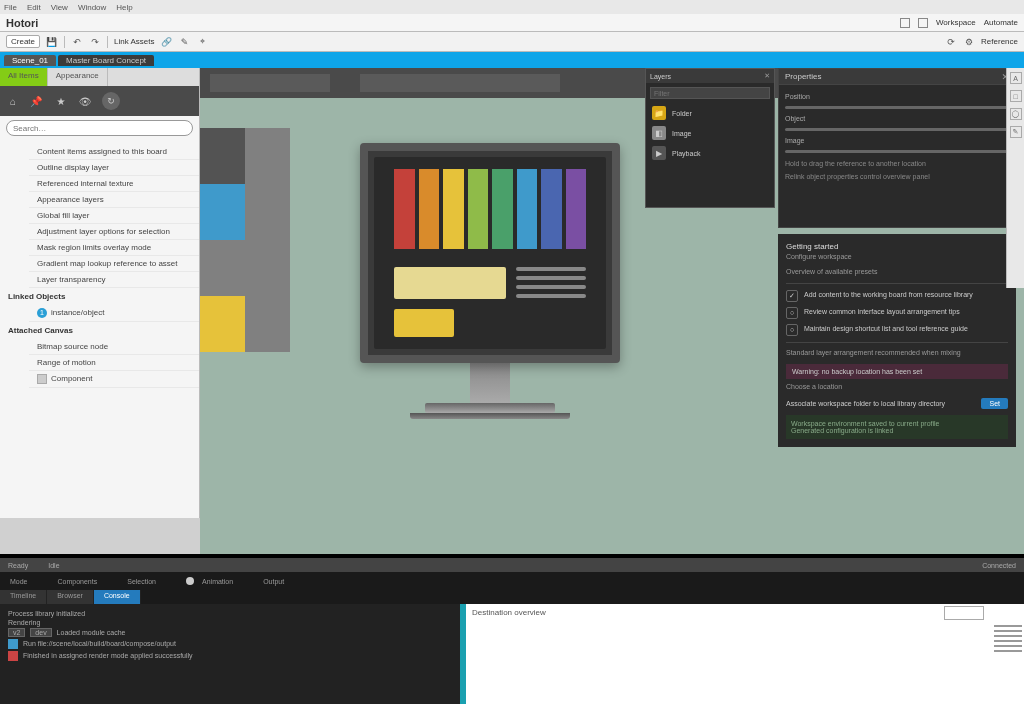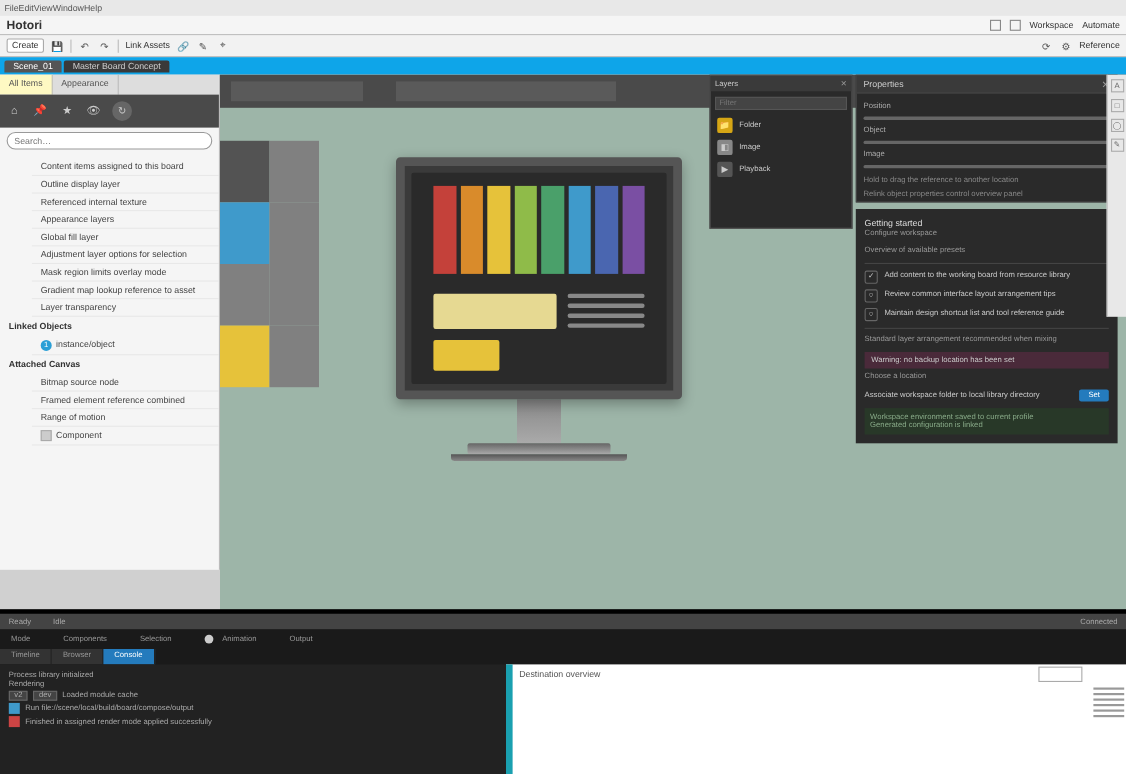--- a/index.html
+++ b/index.html
@@ -1,19 +1,19 @@
 <!DOCTYPE html>
 <html><head>
 <meta charset="utf-8">
 <style>
 * { margin:0; padding:0; box-sizing:border-box; font-family:Arial,sans-serif; }
 body { width:1024px; height:704px; overflow:hidden; background:#d0d0d0; font-size:9px; color:#333; }
 
 
-.menubar { height:14px; background:#e8e8e8; display:flex; align-items:center; padding:0 4px; font-size:8px;text-align:center; }
+.menubar { height:14px; background:#e8e8e8; display:flex; align-items:center; padding:0 4px; gap:10px; font-size:8px;text-align:center; }
 .menubar span { color:#555; }
 
 
 .titlebar { height:18px; background:#f5f5f5; display:flex; align-items:center; padding:0 6px; font-size:11px; font-weight:bold; border-bottom:1px solid #bbb; }
 .titlebar .right { margin-left:auto; display:flex; gap:8px; font-size:8px; font-weight:normal; }
 .titlebar .right .sq { width:10px; height:10px; border:1px solid #888; }
 
 
 .toolbar { height:20px; background:#f2f2f2; display:flex; align-items:center; padding:0 6px; gap:6px; font-size:8px; border-bottom:1px solid #bbb; }
 .toolbar .btn { padding:1px 4px; border:1px solid #aaa; background:#fff; border-radius:2px; }
@@ -26,21 +26,21 @@
 .tabstrip .tab { background:#3a3a3a; color:#ccc; font-size:8px; padding:1px 8px; border-radius:2px 2px 0 0; }
 .tabstrip .tab.active { background:#555; color:#fff; }
 
 
 .workspace { position:relative; height:calc(704px - 14px - 18px - 20px - 16px); background:#d0d0d0; }
 
 
 .left-sidebar { position:absolute; left:0; top:0; width:200px; height:450px; background:#f5f5f5; border-right:1px solid #bbb; display:flex; flex-direction:column; }
 .panel-tabs { height:18px; background:#ddd; display:flex; font-size:8px; }
 .panel-tabs .pt { padding:3px 8px; border-right:1px solid #bbb; color:#555; }
-.panel-tabs .pt.active { background:#fef9c3; }
+.panel-tabs .pt.active { background:#84cc16; }
 
 .dark-toolbar { height:30px; background:#4a4a4a; display:flex; align-items:center; padding:0 6px; gap:10px; }
 .dark-toolbar .ico { width:14px;height:14px;color:#ccc;display:flex;align-items:center;justify-content:center;font-size:10px; }
 .dark-toolbar .circ { width:18px;height:18px;border-radius:50%;background:#666;display:flex;align-items:center;justify-content:center;color:#ccc;font-size:9px; }
 
 .search-row { padding:4px 6px; display:flex; gap:4px; }
 .search-row input { flex:1; height:16px; border:1px solid #999; border-radius:8px; padding:0 6px; font-size:8px; }
 
 .sidebar-list { flex:1; overflow:hidden; padding:4px 0; }
 .sidebar-list .item { padding:3px 8px; font-size:8px; color:#444; border-bottom:1px solid #e8e8e8; cursor:pointer;margin-left:29px; }
@@ -195,21 +195,20 @@
       <div class="item">Appearance layers</div>
       <div class="item">Global fill layer</div>
       <div class="item">Adjustment layer options for selection</div>
       <div class="item">Mask region limits overlay mode</div>
       <div class="item">Gradient map lookup reference to asset</div>
       <div class="item">Layer transparency</div>
       <div class="hdr">Linked Objects</div>
       <div class="item"><span class="badge">1</span><span>instance/object</span></div>
       <div class="hdr">Attached Canvas</div>
       <div class="item">Bitmap source node</div>
-      <div class="item">Framed element reference combined</div>
       <div class="item">Range of motion</div>
       <div class="item"><span class="mini-thumb"></span><span>Component</span></div>
     </div>
   </div>
 
   <div class="canvas-area">
     <div class="dark-strip">
       <div class="dark-strip-seg" style="left:10px;width:120px"></div>
       <div class="dark-strip-seg" style="left:160px;width:200px"></div>
     </div>
@@ -269,21 +268,21 @@
             <span>Image</span>
           </div>
         <div class="fp-item">
             <span class="fp-ico" style="background:#555">▶</span>
             <span>Playback</span>
           </div>
       </div>
     </div>
 
     <div class="right-col">
-      <div class="panel-dark" style="height:116px">
+      <div class="panel-dark" style="height:160px">
         <div class="phdr">
             <span>Properties</span>
             <span class="x">✕</span>
           </div>
         <div class="pbody">
           <div class="lbl">Position</div>
           <div class="line"></div>
           <div class="lbl">Object</div>
           <div class="line"></div>
           <div class="lbl">Image</div>

